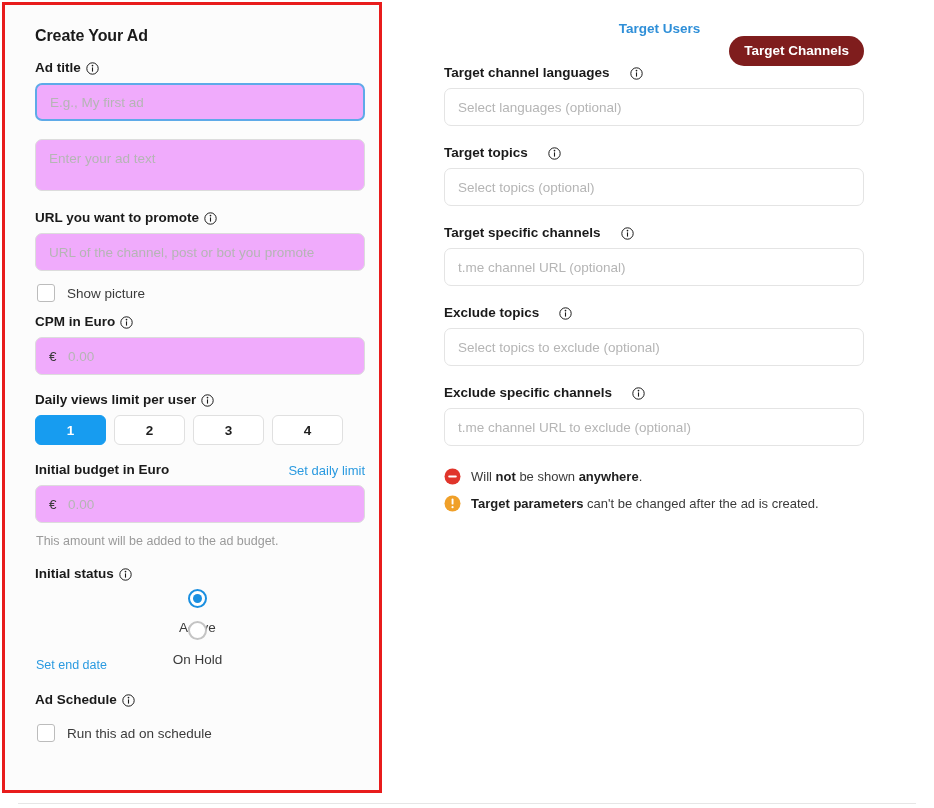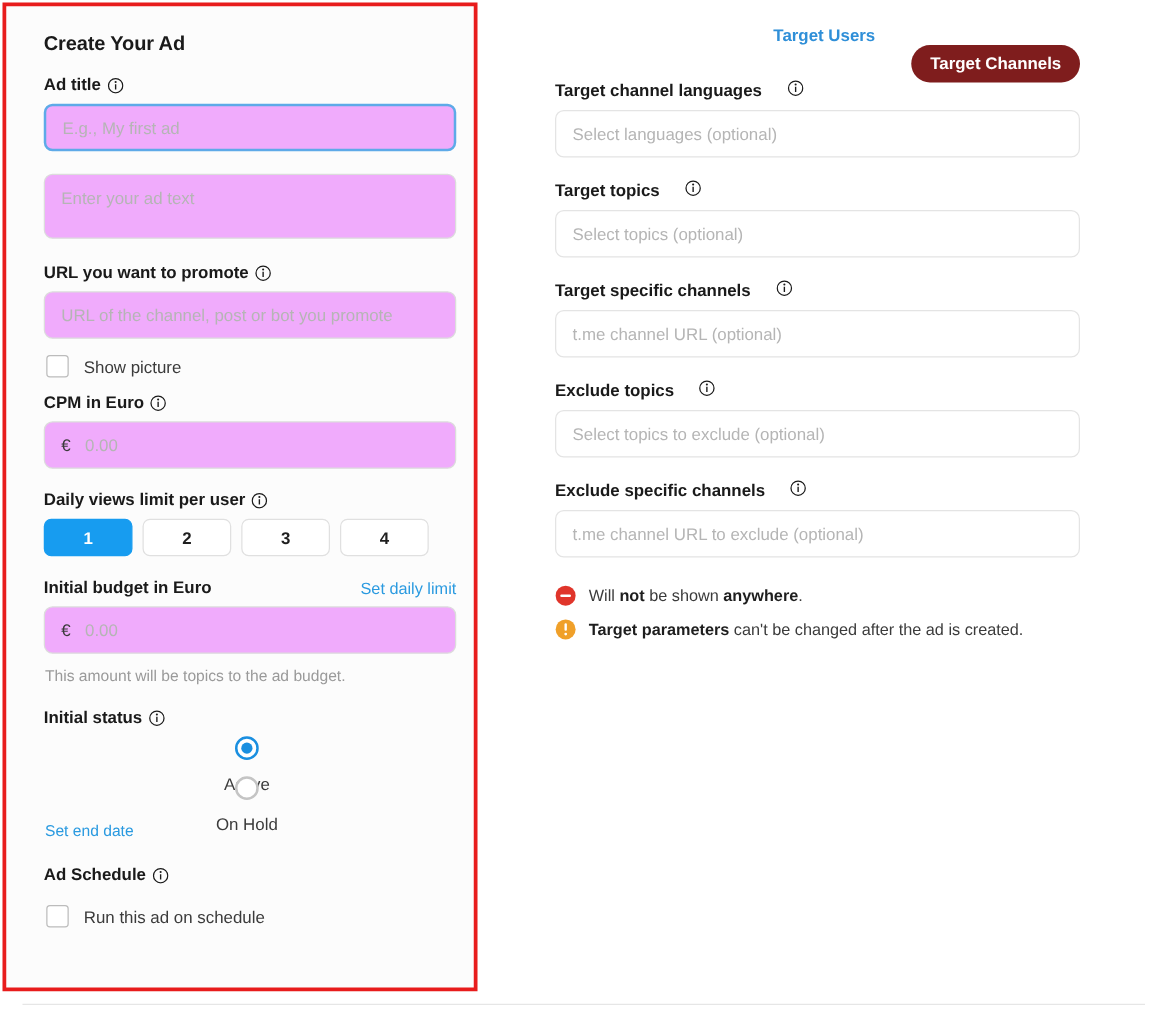--- a/index.html
+++ b/index.html
@@ -243,21 +243,21 @@
     color: #ffffff;
     margin-top: 44px;
   }
 
   .r-label {
     font-size: 13.5px;
     font-weight: bold;
     color: #1a1a1a;
     margin: 0 0 6px 24px;
     display: flex;
-    align-items: flex-start;
+    align-items: center;
     gap: 20px;
     line-height: 18px;
   }
 
   .r-inp {
     display: block;
     width: 420px;
     margin-left: 24px;
     height: 38px;
     border: 1px solid #e4e4e4;
@@ -387,21 +387,21 @@
       <div class="field-label">
         <span>Initial budget in Euro</span>
       </div>
       <span class="link">Set daily limit</span>
     </div>
     <div class="money-wrap">
       <span class="euro">€</span>
       <input class="inp money" type="text" placeholder="0.00" style="">
     </div>
     <div class="sp10"></div>
-    <div class="hint">This amount will be topics to the ad budget.</div>
+    <div class="hint">This amount will be added to the ad budget.</div>
 
     <div class="sp16"></div>
 
     <div class="field-label">
       <span>Initial status</span>
       <span class="info-icon">
         <svg width="13" height="13" viewBox="0 0 13 13">
             <circle cx="6.5" cy="6.5" r="5.7" fill="none" stroke="#1a1a1a" stroke-width="1"></circle>
             <circle cx="6.5" cy="3.6" r="0.85" fill="#1a1a1a"></circle>
             <rect x="5.95" y="5.4" width="1.1" height="4.2" fill="#1a1a1a"></rect>

